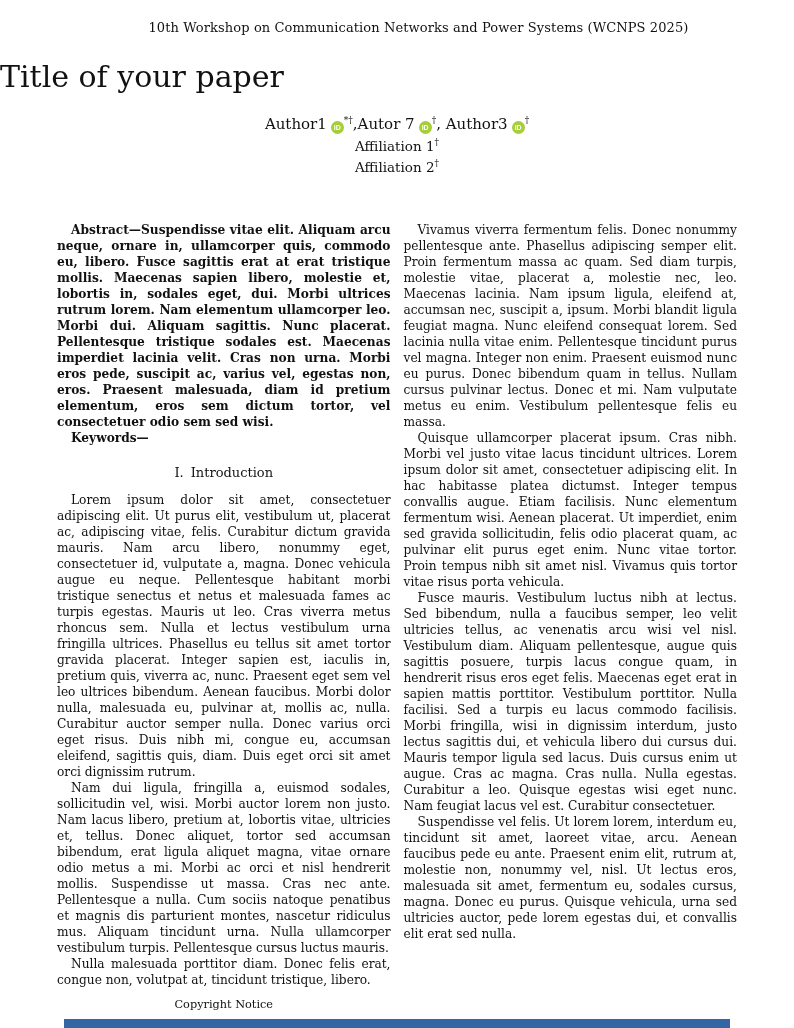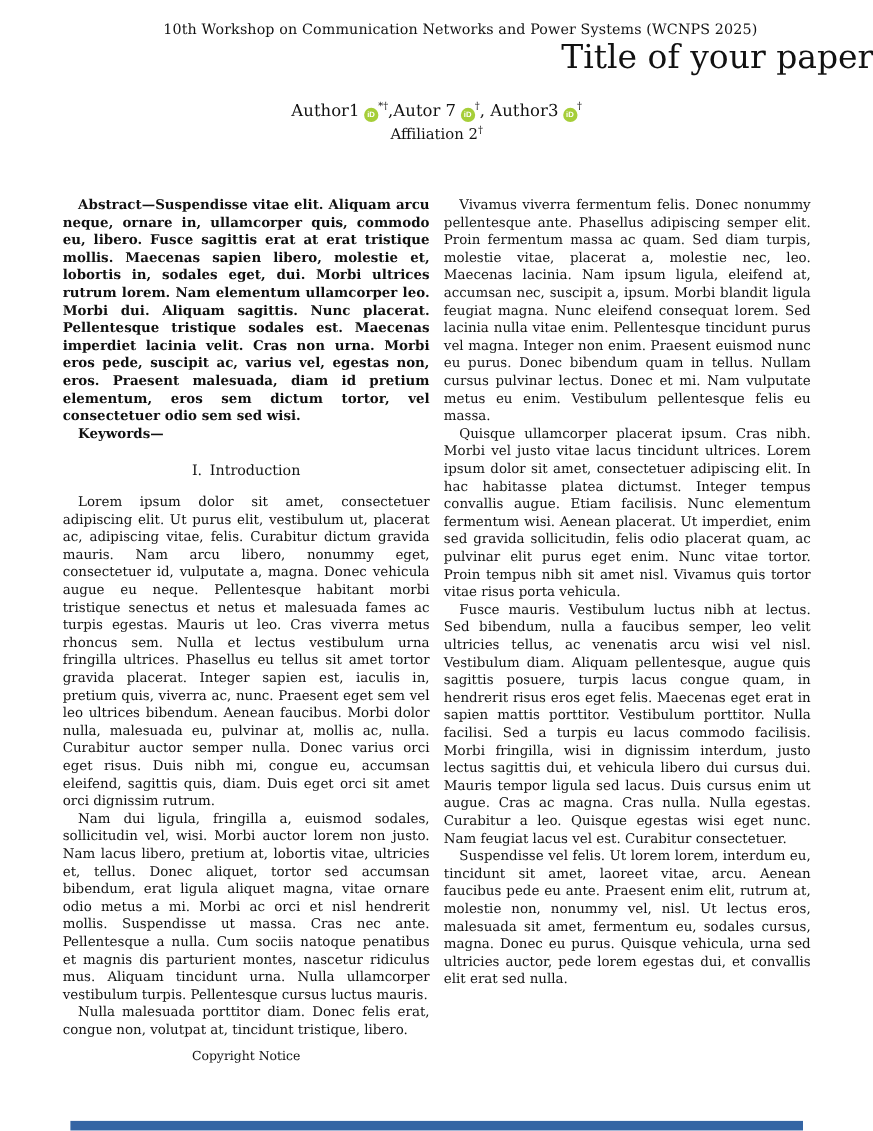--- a/index.html
+++ b/index.html
@@ -13,21 +13,22 @@
     box-sizing:border-box;
   }
   .conf-header{
     padding-top:20px;
     text-align:center;
     font-size:13px;
     letter-spacing:.1px;
     padding-left:43px;
   }
   .paper-title{
-    text-align:right;
+    margin-top:24px;
+    text-align:left;
     font-size:30px;
     font-weight:400;
   }
   .author-line{
     margin-top:21px;
     text-align:center;
     font-size:15px;
   }
   .author-line sup{font-size:9px;}
   .orcid{
@@ -93,20 +94,21 @@
 <div class="page">
 
   <div class="conf-header">10th Workshop on Communication Networks and Power Systems (WCNPS 2025)</div>
 
   <div class="paper-title">Title of your paper</div>
 
   <div class="author-line">
     <span><span></span><span>Author1</span><span class="orcid"><span>iD</span></span><sup>*†</sup></span><span><span>,</span><span>Autor 7</span><span class="orcid"><span>iD</span></span><sup>†</sup></span><span><span>, </span><span>Author3</span><span class="orcid"><span>iD</span></span><sup>†</sup></span>
   </div>
 
+  <div class="affil-line"><span>Affiliation 1</span><sup>†</sup></div>
   <div class="affil-line"><span>Affiliation 2</span><sup>†</sup></div>
 
   <div class="columns">
 
     <div class="col">
       <p class="abstract-par"><span class="lead-label">Abstract—</span><span>Suspendisse vitae elit. Aliquam arcu neque, ornare in, ullamcorper quis, commodo eu, libero. Fusce sagittis erat at erat tristique mollis. Maecenas sapien libero, molestie et, lobortis in, sodales eget, dui. Morbi ultrices rutrum lorem. Nam elementum ullamcorper leo. Morbi dui. Aliquam sagittis. Nunc placerat. Pellentesque tristique sodales est. Maecenas imperdiet lacinia velit. Cras non urna. Morbi eros pede, suscipit ac, varius vel, egestas non, eros. Praesent malesuada, diam id pretium elementum, eros sem dictum tortor, vel consectetuer odio sem sed wisi.</span></p>
       <p class="keywords-par"><span class="lead-label">Keywords—</span></p>
       <p class="section-heading"><span class="section-number">I.</span><span class="section-title">Introduction</span></p>
       <p>Lorem ipsum dolor sit amet, consectetuer adipiscing elit. Ut purus elit, vestibulum ut, placerat ac, adipiscing vitae, felis. Curabitur dictum gravida mauris. Nam arcu libero, nonummy eget, consectetuer id, vulputate a, magna. Donec vehicula augue eu neque. Pellentesque habitant morbi tristique senectus et netus et malesuada fames ac turpis egestas. Mauris ut leo. Cras viverra metus rhoncus sem. Nulla et lectus vestibulum urna fringilla ultrices. Phasellus eu tellus sit amet tortor gravida placerat. Integer sapien est, iaculis in, pretium quis, viverra ac, nunc. Praesent eget sem vel leo ultrices bibendum. Aenean faucibus. Morbi dolor nulla, malesuada eu, pulvinar at, mollis ac, nulla. Curabitur auctor semper nulla. Donec varius orci eget risus. Duis nibh mi, congue eu, accumsan eleifend, sagittis quis, diam. Duis eget orci sit amet orci dignissim rutrum.</p>
       <p>Nam dui ligula, fringilla a, euismod sodales, sollicitudin vel, wisi. Morbi auctor lorem non justo. Nam lacus libero, pretium at, lobortis vitae, ultricies et, tellus. Donec aliquet, tortor sed accumsan bibendum, erat ligula aliquet magna, vitae ornare odio metus a mi. Morbi ac orci et nisl hendrerit mollis. Suspendisse ut massa. Cras nec ante. Pellentesque a nulla. Cum sociis natoque penatibus et magnis dis parturient montes, nascetur ridiculus mus. Aliquam tincidunt urna. Nulla ullamcorper vestibulum turpis. Pellentesque cursus luctus mauris.</p>

